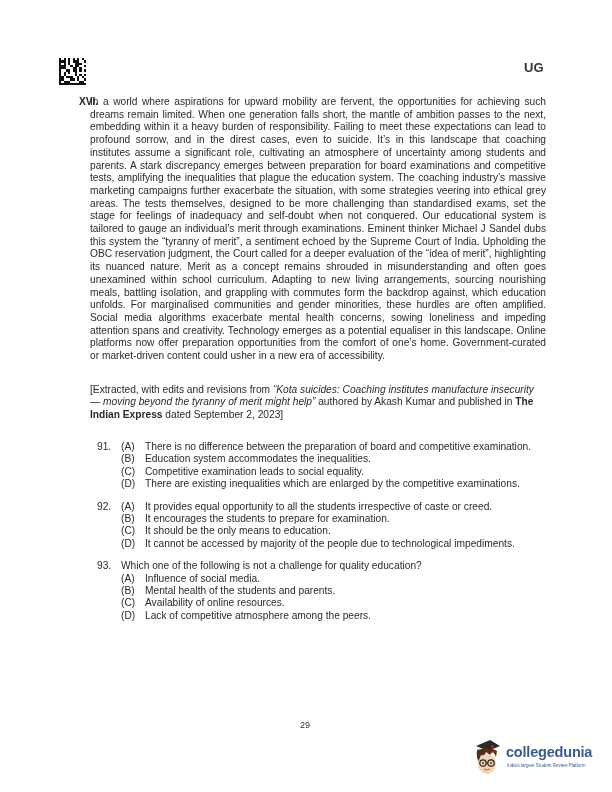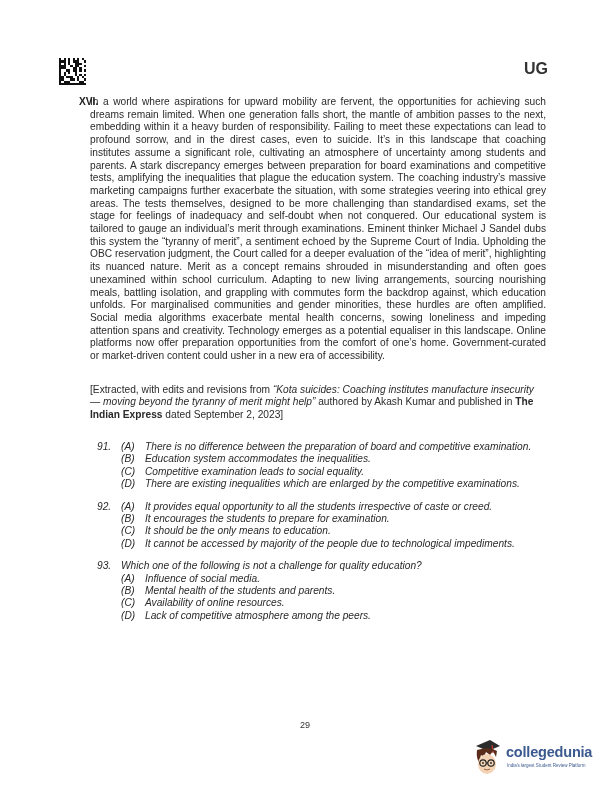--- a/index.html
+++ b/index.html
@@ -1,27 +1,27 @@
 <!DOCTYPE html>
 <html><head>
 <meta charset="utf-8">
 <style>
   html, body { margin: 0; padding: 0; background: #ffffff; }
   body { width: 612px; height: 792px; position: relative; overflow: hidden;
          font-family: "Liberation Sans", sans-serif; color: #2a2a2a; }
   .qr { position: absolute; left: 59px; top: 58px; width: 27px; height: 27px; }
-  .ug { position: absolute; left: 524px; top: 60px; font-size: 16px; font-weight: bold; color: #333; }
+  .ug { position: absolute; left: 524px; top: 60px; font-size: 13px; font-weight: bold; color: #333; }
   .passage { position: absolute; left: 63px; top: 96px; width: 483px; }
   .roman { position: absolute; left: 16px; top: 0; font-size: 10.2px; font-weight: bold; color: #222; }
   .ptext { margin-left: 27px; font-size: 10.2px; line-height: 12.7px; text-align: justify; color: #2a2a2a; }
   .source { margin-left: 27px; margin-top: 21px; font-size: 10.2px; line-height: 12.7px; color: #2a2a2a; }
   .source i { font-style: italic; }
   .source b { font-weight: bold; }
   .questions { position: absolute; left: 97px; top: 441px; width: 450px; }
-  .q { margin-bottom: 10px; position: relative; font-style: italic; }
+  .q { margin-bottom: 10px; position: relative; }
   .qnum { position: absolute; left: 0; top: 0; font-size: 10.2px; }
   .qtext { margin-left: 24px; font-size: 10.2px; line-height: 12.4px; }
   .opt { position: relative; margin-left: 24px; font-size: 10.2px; line-height: 12.4px; }
   .opt .lbl { position: absolute; left: 0; top: 0; }
   .opt .otext { margin-left: 24px; display: block; text-align: justify; }
   .opt .otext.spread { text-align: justify; text-align-last: left; }
   .pagenum { position: absolute; left: 300px; top: 720px; font-size: 9px; color: #333; text-align: right; }
   .logo { position: absolute; left: 472px; top: 738px; width: 134px; height: 44px; }
   .logo .mascot { position: absolute; left: 0; top: 0; width: 30px; height: 40px; }
   .logo .brand { position: absolute; left: 34px; top: 6px; font-size: 14.5px; font-weight: bold; color: #3b5a8f; letter-spacing: -0.2px; }

